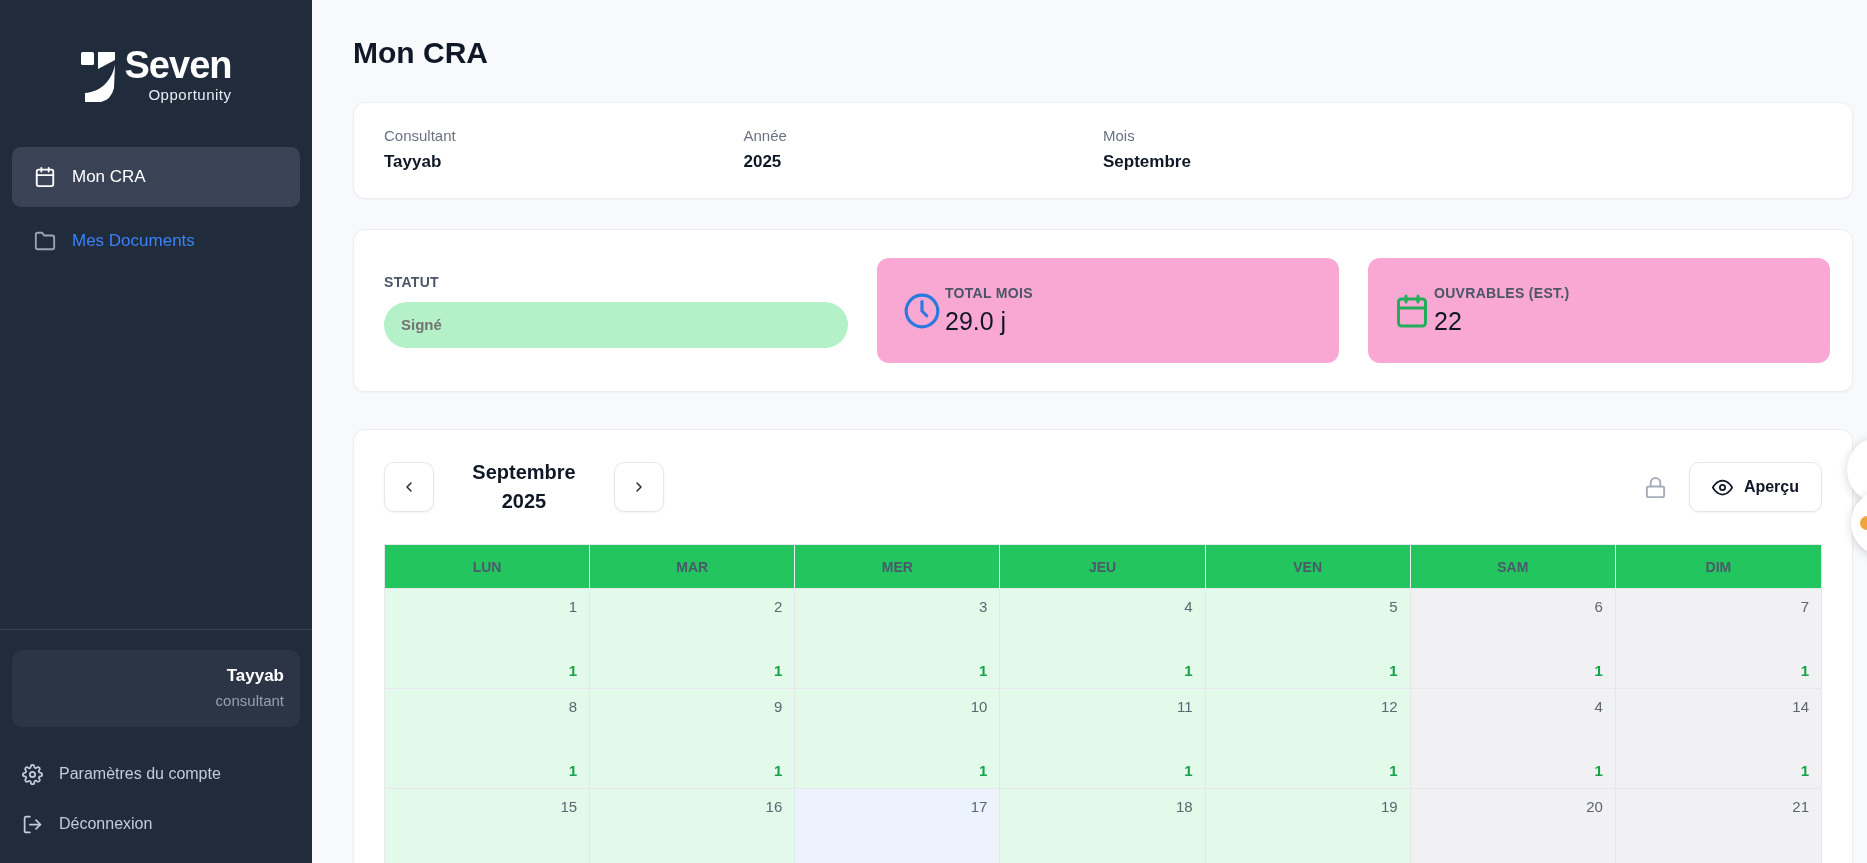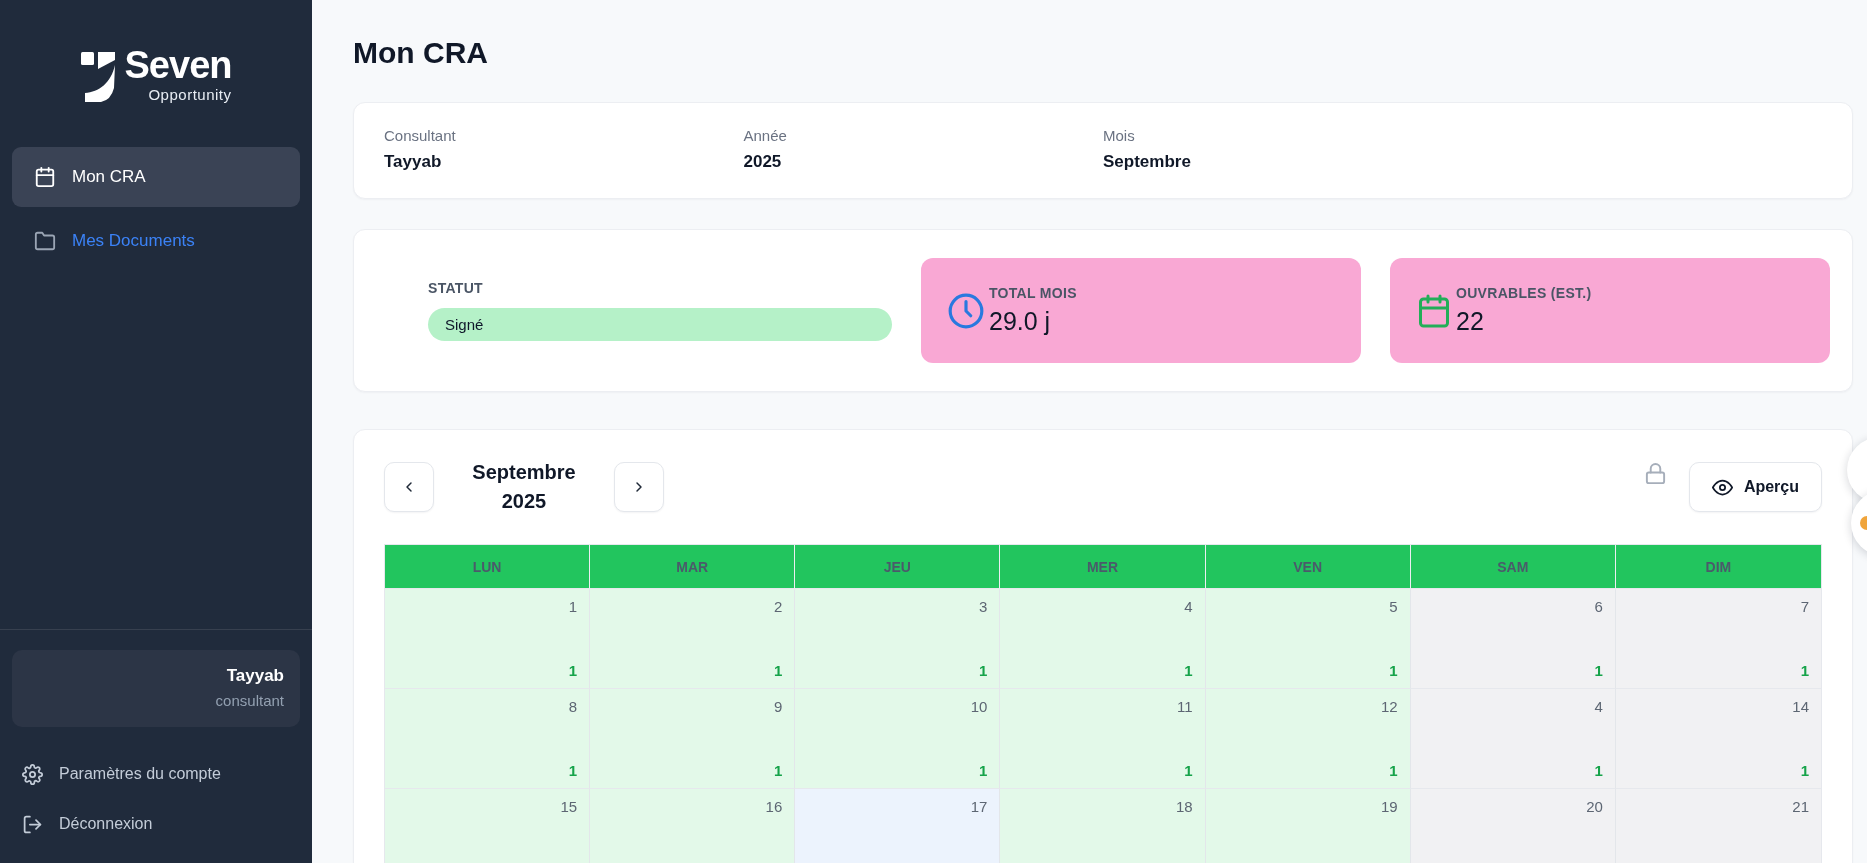--- a/index.html
+++ b/index.html
@@ -54,45 +54,45 @@
     box-shadow:0 1px 2px rgba(16,24,40,.04); width:1500px;
   }
 
   
   .info-card { padding:24px 30px 26px; display:grid; grid-template-columns:repeat(4,1fr); }
   .info-label { font-size:15px; color:#6a7282; }
   .info-value { font-size:17px; font-weight:700; color:#101828; margin-top:8px; }
 
   
   .stats-card { margin-top:30px; height:163px; padding:0 22px 0 30px; display:flex; align-items:center; }
-  .statut-zone { width:464px;margin-left:44px; }
+  .statut-zone { width:464px; }
   .statut-label { font-size:14px; font-weight:600; color:#4a5565; letter-spacing:.3px; }
   .statut-pill {
-    margin-top:12px; height:33px; width:100%; border-radius:999px;
+    margin-top:12px; height:46px; width:100%; border-radius:999px;
     background:var(--pill_green,#b5f1c8); display:flex; align-items:center;
-    padding-left:17px; font-size:15px; color:#0f172a;
+    padding-left:17px; font-size:15px; color:#737373;font-weight:bold;
   }
   .sub-card {
     flex:1; margin-left:29px; height:105px; background:#f9a8d4; border-radius:12px;
     display:flex; align-items:center; gap:4px; padding:0 26px;
   }
   .sub-card .txt { display:flex; flex-direction:column; gap:6px; }
   .sub-label { font-size:14px; font-weight:600; color:#4a5565; letter-spacing:.3px; }
   .sub-value { font-size:25px; font-weight:400; color:#101828; }
 
   
   .cal-card { margin-top:37px; padding:28px 30px 40px; height:620px; }
   .cal-head { display:flex; align-items:center; }
   .nav-btn {
     width:50px; height:50px; background:#fff; border:1px solid #e4e7ec; border-radius:10px;
     display:flex; align-items:center; justify-content:center; cursor:pointer;
     box-shadow:0 1px 2px rgba(16,24,40,.05);
   }
   .month-title { width:180px; text-align:center; font-size:20px; font-weight:600; line-height:1.45; color:#101828; }
-  .head-right { margin-left:auto; display:flex; gap:22px; }
+  .head-right { margin-left:auto; display:flex; align-items:center; gap:22px; }
   .btn-apercu {
     height:50px; padding:0 22px; background:#fff; border:1px solid #e4e7ec; border-radius:10px;
     display:flex; align-items:center; gap:11px; cursor:pointer; font-size:16px; font-weight:600; color:#101828;
     box-shadow:0 1px 2px rgba(16,24,40,.05);
   }
 
   .cal-grid {
     margin-top:28px; display:grid; grid-template-columns:repeat(7,1fr);
     border:1px solid #e6e8ed; border-bottom:none;
   }
@@ -258,22 +258,22 @@
                 <circle cx="12" cy="12" r="3"></circle>
             </svg>
             <span>Aperçu</span>
           </button>
         </div>
       </div>
 
       <div class="cal-grid" id="cal-grid">
           <div class="dow">LUN</div>
           <div class="dow">MAR</div>
+          <div class="dow">MER</div>
           <div class="dow">JEU</div>
-          <div class="dow">MER</div>
           <div class="dow">VEN</div>
           <div class="dow">SAM</div>
           <div class="dow">DIM</div>
           <div class="cell">
             <span class="num">1</span>
             <span class="val">1</span>
           </div>
           <div class="cell">
             <span class="num">2</span>
             <span class="val">1</span>

